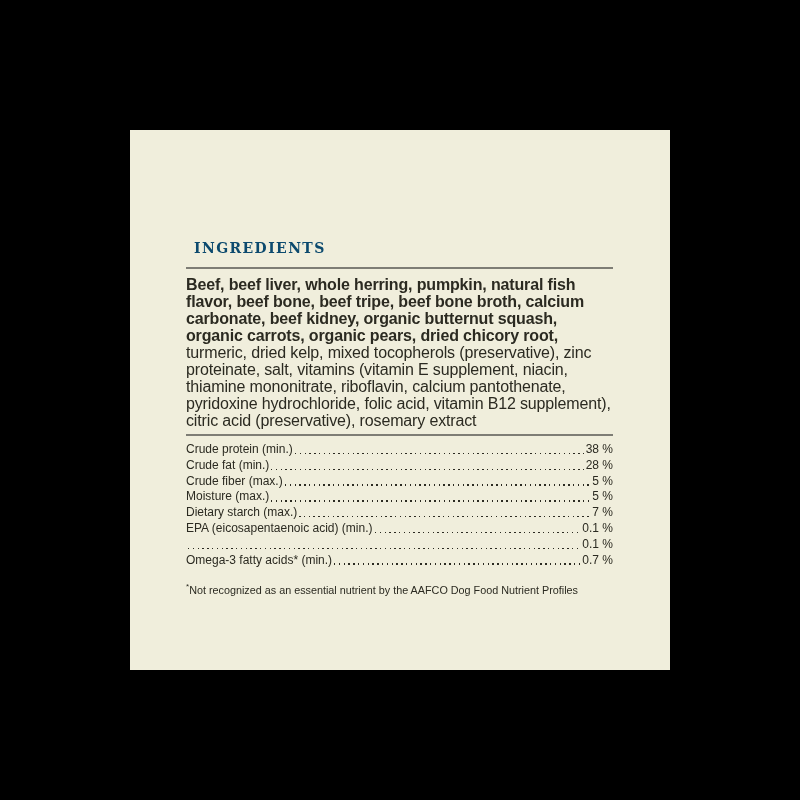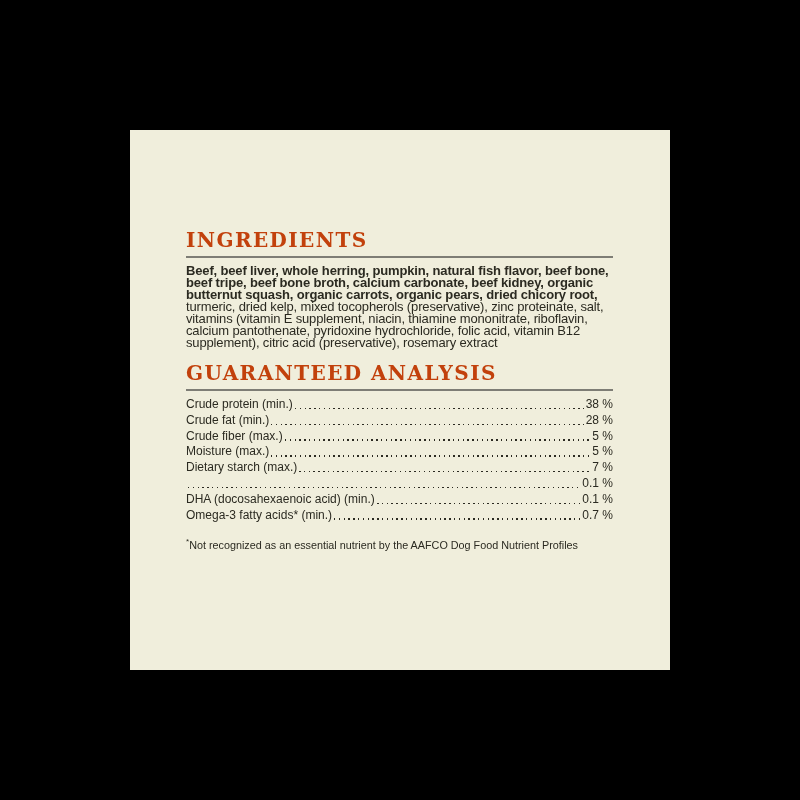--- a/index.html
+++ b/index.html
@@ -12,38 +12,38 @@
   .panel {
     position: absolute;
     left: 130px; top: 130px;
     width: 540px; height: 540px;
     background: #F0EEDC;
     box-sizing: border-box;
     padding: 99px 57px 0 56px;
     overflow: hidden;
   }
   h2.section-title {
-    margin: 0;
+    margin: 8px;
     font-family: "DejaVu Serif", serif;
     font-weight: bold;
-    font-size: 20px;
+    font-size: 14px;
     line-height: 22px;
     letter-spacing: 1.4px;
-    color: #c2410c;
+    color: #0c4a6e;
   }
   h2.analysis-title { margin-top: 13px; }
   .rule {
     height: 2px;
     background: #7E7D75;
     margin-top: 5px;
   }
   .ingredients-text {
     margin: 7px 0 0 0;
-    font-size: 13px;
-    line-height: 12px;
+    font-size: 16px;
+    line-height: 17px;
     letter-spacing: -0.15px;
     color: #2B2A21;
   }
   .ingredients-text .bold-part { font-weight: bold; }
   .ga-table { margin-top: 6px; }
   .ga-row {
     display: flex;
     font-size: 12px;
     line-height: 15.8px;
     color: #2B2A21;
@@ -73,21 +73,20 @@
 <body>
 
 <div class="canvas">
   <div class="panel">
 
     <h2 class="section-title">INGREDIENTS</h2>
     <div class="rule"></div>
 
     <p class="ingredients-text"><span class="bold-part">Beef, beef liver, whole herring, pumpkin, natural fish flavor, beef bone, beef tripe, beef bone broth, calcium carbonate, beef kidney, organic butternut squash, organic carrots, organic pears, dried chicory root,</span> <span>turmeric, dried kelp, mixed tocopherols (preservative), zinc proteinate, salt, vitamins (vitamin E supplement, niacin, thiamine mononitrate, riboflavin, calcium pantothenate, pyridoxine hydrochloride, folic acid, vitamin B12 supplement), citric acid (preservative), rosemary extract</span></p>
 
-    <h2 class="section-title analysis-title">GUARANTEED ANALYSIS</h2>
     <div class="rule"></div>
 
     <div class="ga-table">
       <div class="ga-row">
         <span class="ga-label">Crude protein (min.)</span>
         <span class="ga-leader"></span>
         <span class="ga-value">38 %</span>
       </div>
       <div class="ga-row">
         <span class="ga-label">Crude fat (min.)</span>
@@ -103,25 +102,25 @@
         <span class="ga-label">Moisture (max.)</span>
         <span class="ga-leader"></span>
         <span class="ga-value">5 %</span>
       </div>
       <div class="ga-row">
         <span class="ga-label">Dietary starch (max.)</span>
         <span class="ga-leader"></span>
         <span class="ga-value">7 %</span>
       </div>
       <div class="ga-row">
+        <span class="ga-label">EPA (eicosapentaenoic acid) (min.)</span>
         <span class="ga-leader"></span>
         <span class="ga-value">0.1 %</span>
       </div>
       <div class="ga-row">
-        <span class="ga-label">DHA (docosahexaenoic acid) (min.)</span>
         <span class="ga-leader"></span>
         <span class="ga-value">0.1 %</span>
       </div>
       <div class="ga-row">
         <span class="ga-label">Omega-3 fatty acids* (min.)</span>
         <span class="ga-leader"></span>
         <span class="ga-value">0.7 %</span>
       </div>
     </div>
 

